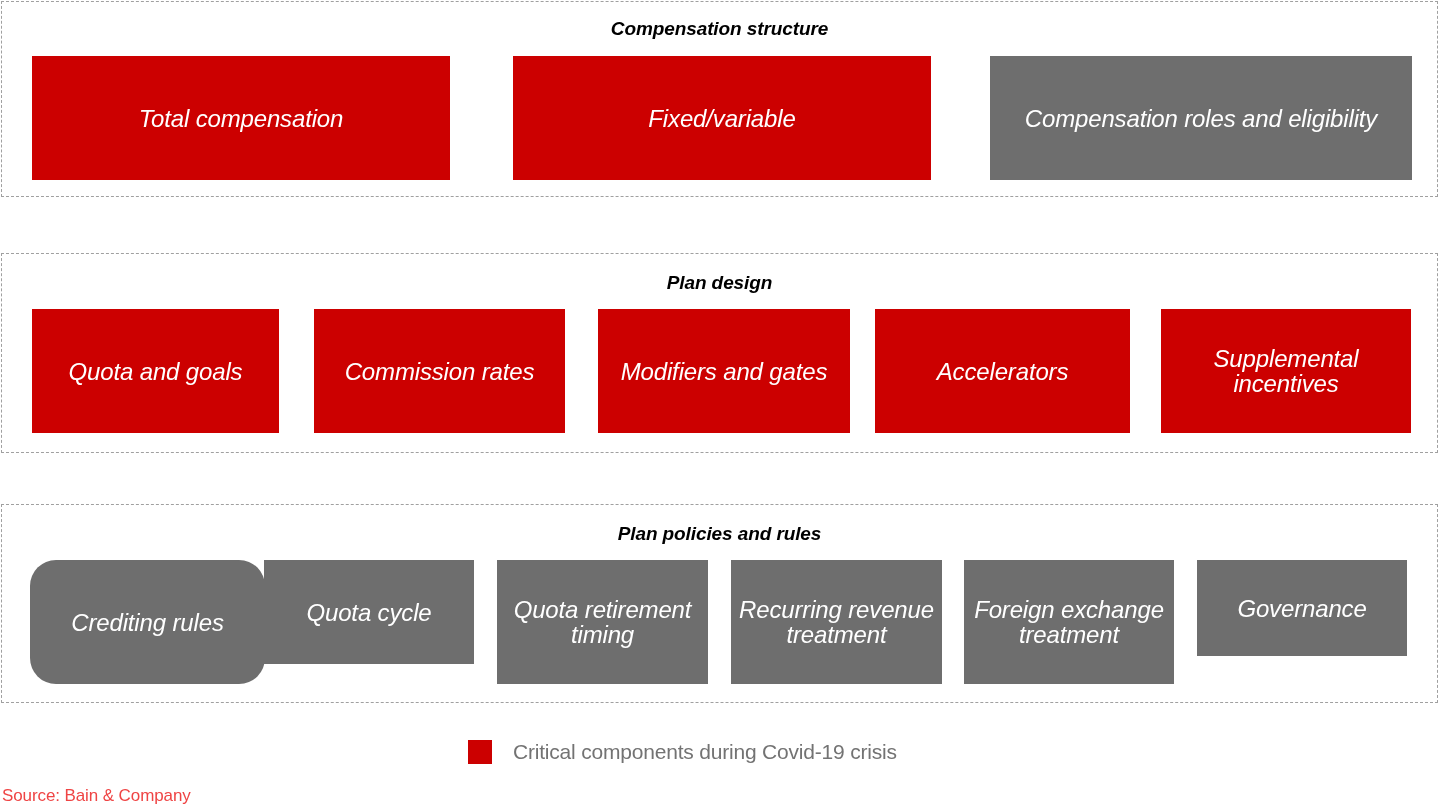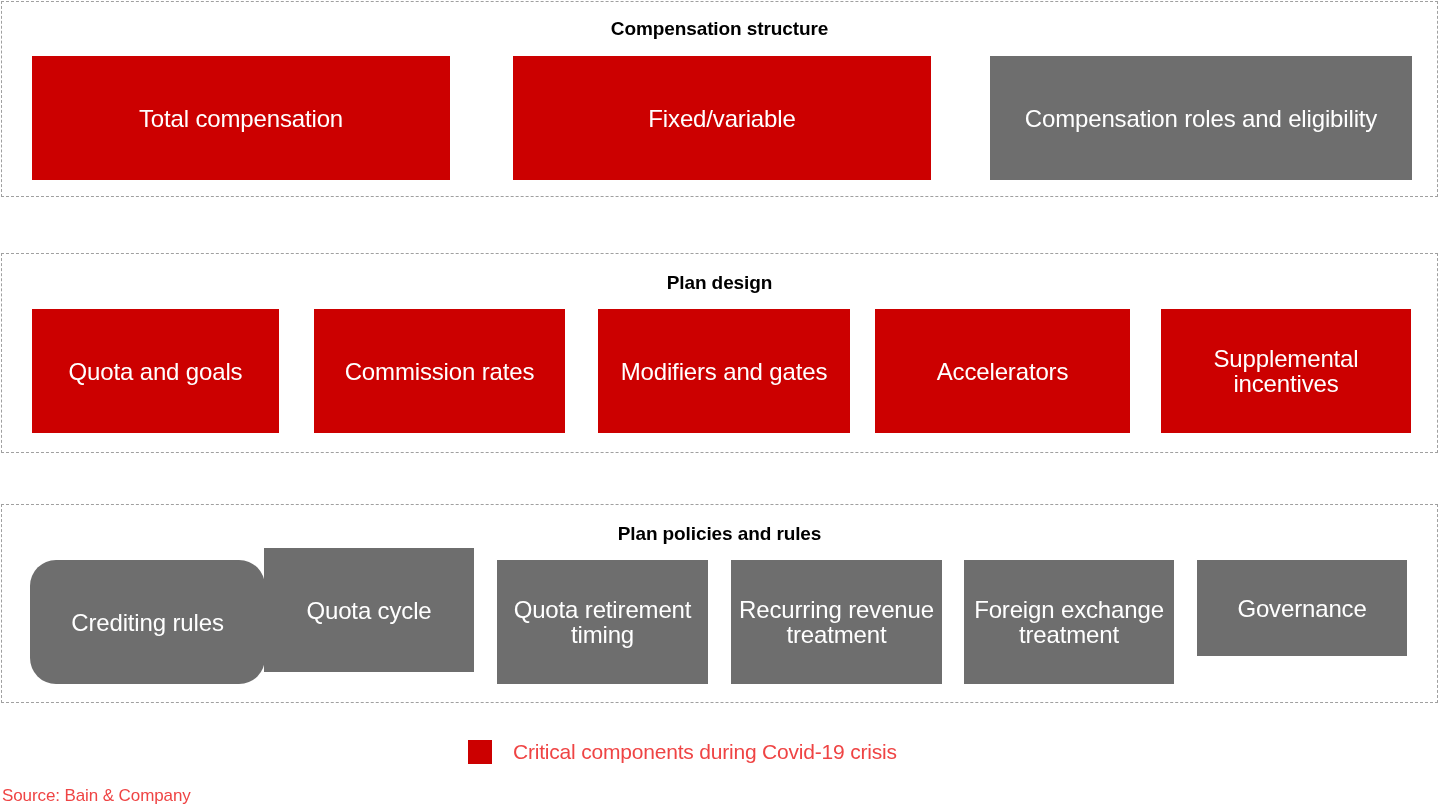--- a/index.html
+++ b/index.html
@@ -23,20 +23,21 @@
     width: 1440px;
     height: 810px;
   }
 
   
   .section {
     position: absolute;
     box-sizing: border-box;
     border: 1px dashed #a0a0a0;
     background: transparent;
+    font-style: italic;
   }
   .section-title {
     position: absolute;
     left: 0;
     right: 0;
     text-align: center;
     font-size: 19px;
     font-weight: bold;
     letter-spacing: -0.1px;
     color: #000000;
@@ -82,21 +83,21 @@
   #legend-swatch {
     width: 24px;
     height: 24px;
     background: #cc0000;
     flex: 0 0 auto;
   }
   #legend-label {
     margin-left: 21px;
     font-size: 21px;
     line-height: 24px;
-    color: #ef4444;
+    color: #737373;
     white-space: nowrap;
     letter-spacing: -0.2px;
   }
 
   
   #source {
     position: absolute;
     left: 2px;
     top: 786px;
     font-size: 17px;
@@ -150,21 +151,21 @@
     </div>
   </div>
 
   <div class="section" id="section-3">
     <div class="section-title">Plan policies and rules</div>
 
     <div class="node gray" style="left:28px; top:55px; width:235px; height:124px;border-radius:26px;">
       <span>Crediting rules</span>
     </div>
 
-    <div class="node gray" style="left:262px; top:43px; width:210px; height:124px;">
+    <div class="node gray" style="left:262px; top:55px; width:210px; height:104px;">
       <span>Quota cycle</span>
     </div>
 
     <div class="node gray" style="left:495px; top:55px; width:211px; height:124px;">
       <span>Quota retirement timing</span>
     </div>
 
     <div class="node gray" style="left:729px; top:55px; width:211px; height:124px;">
       <span>Recurring revenue treatment</span>
     </div>

